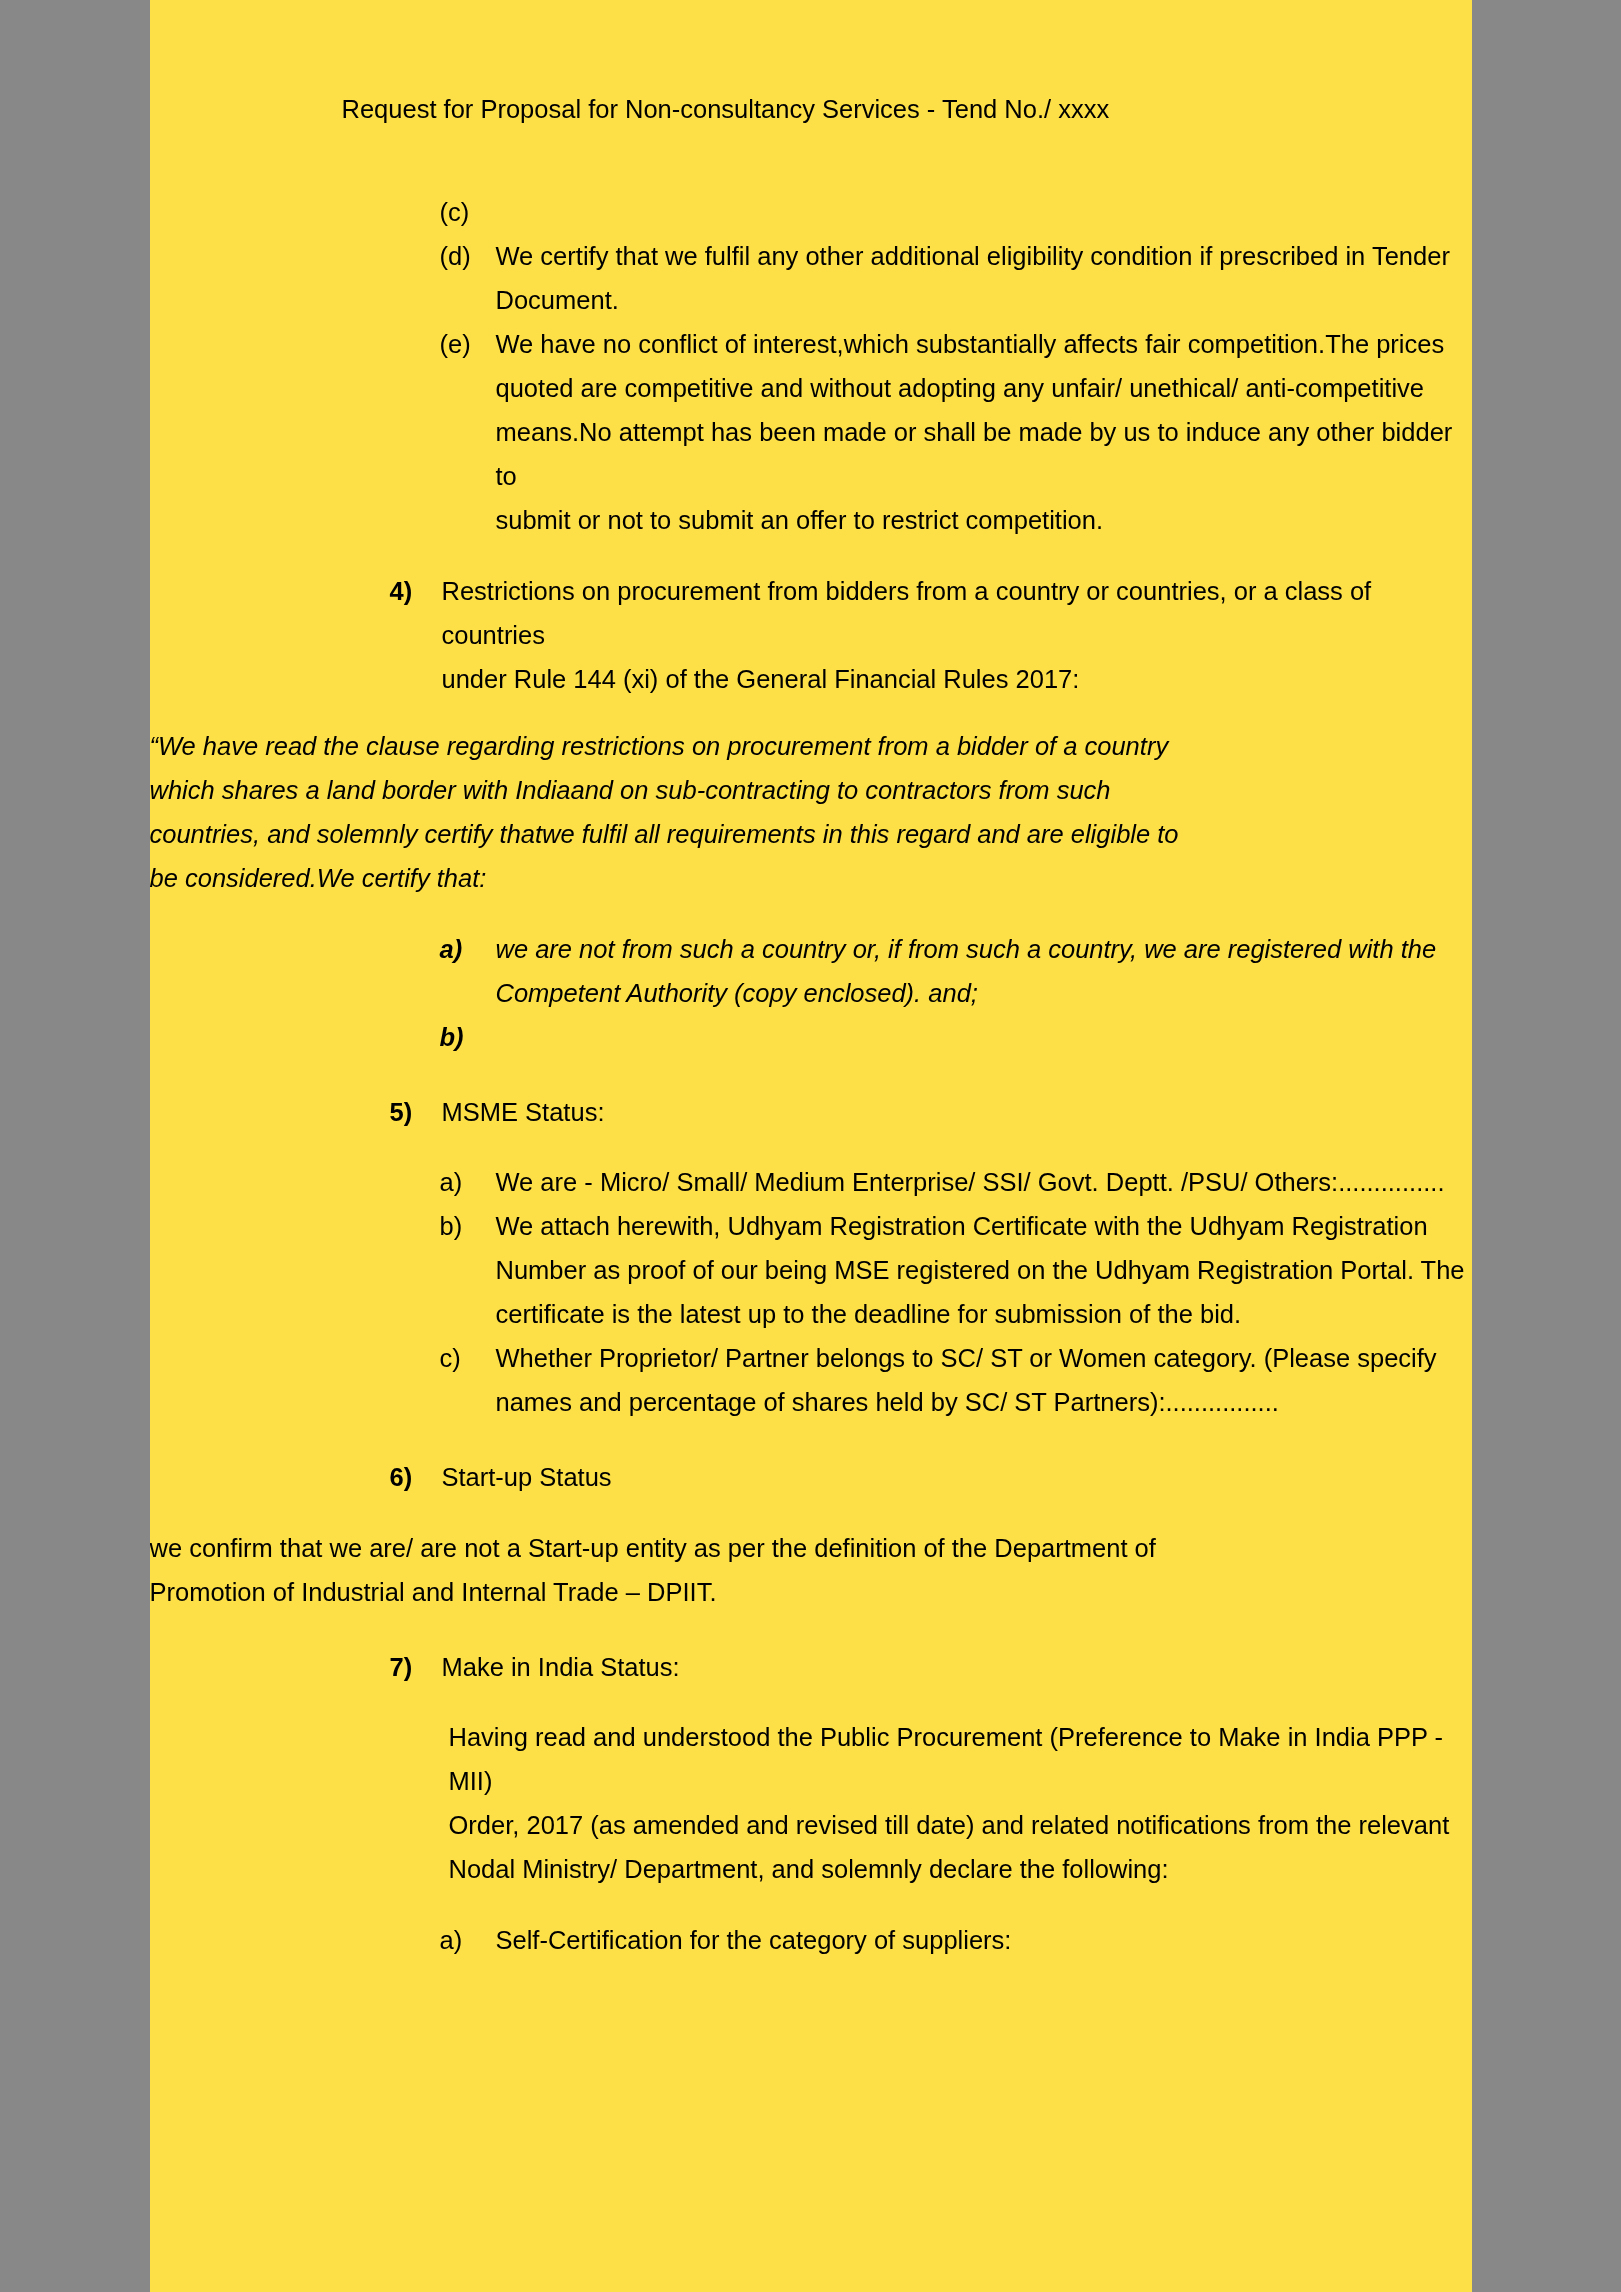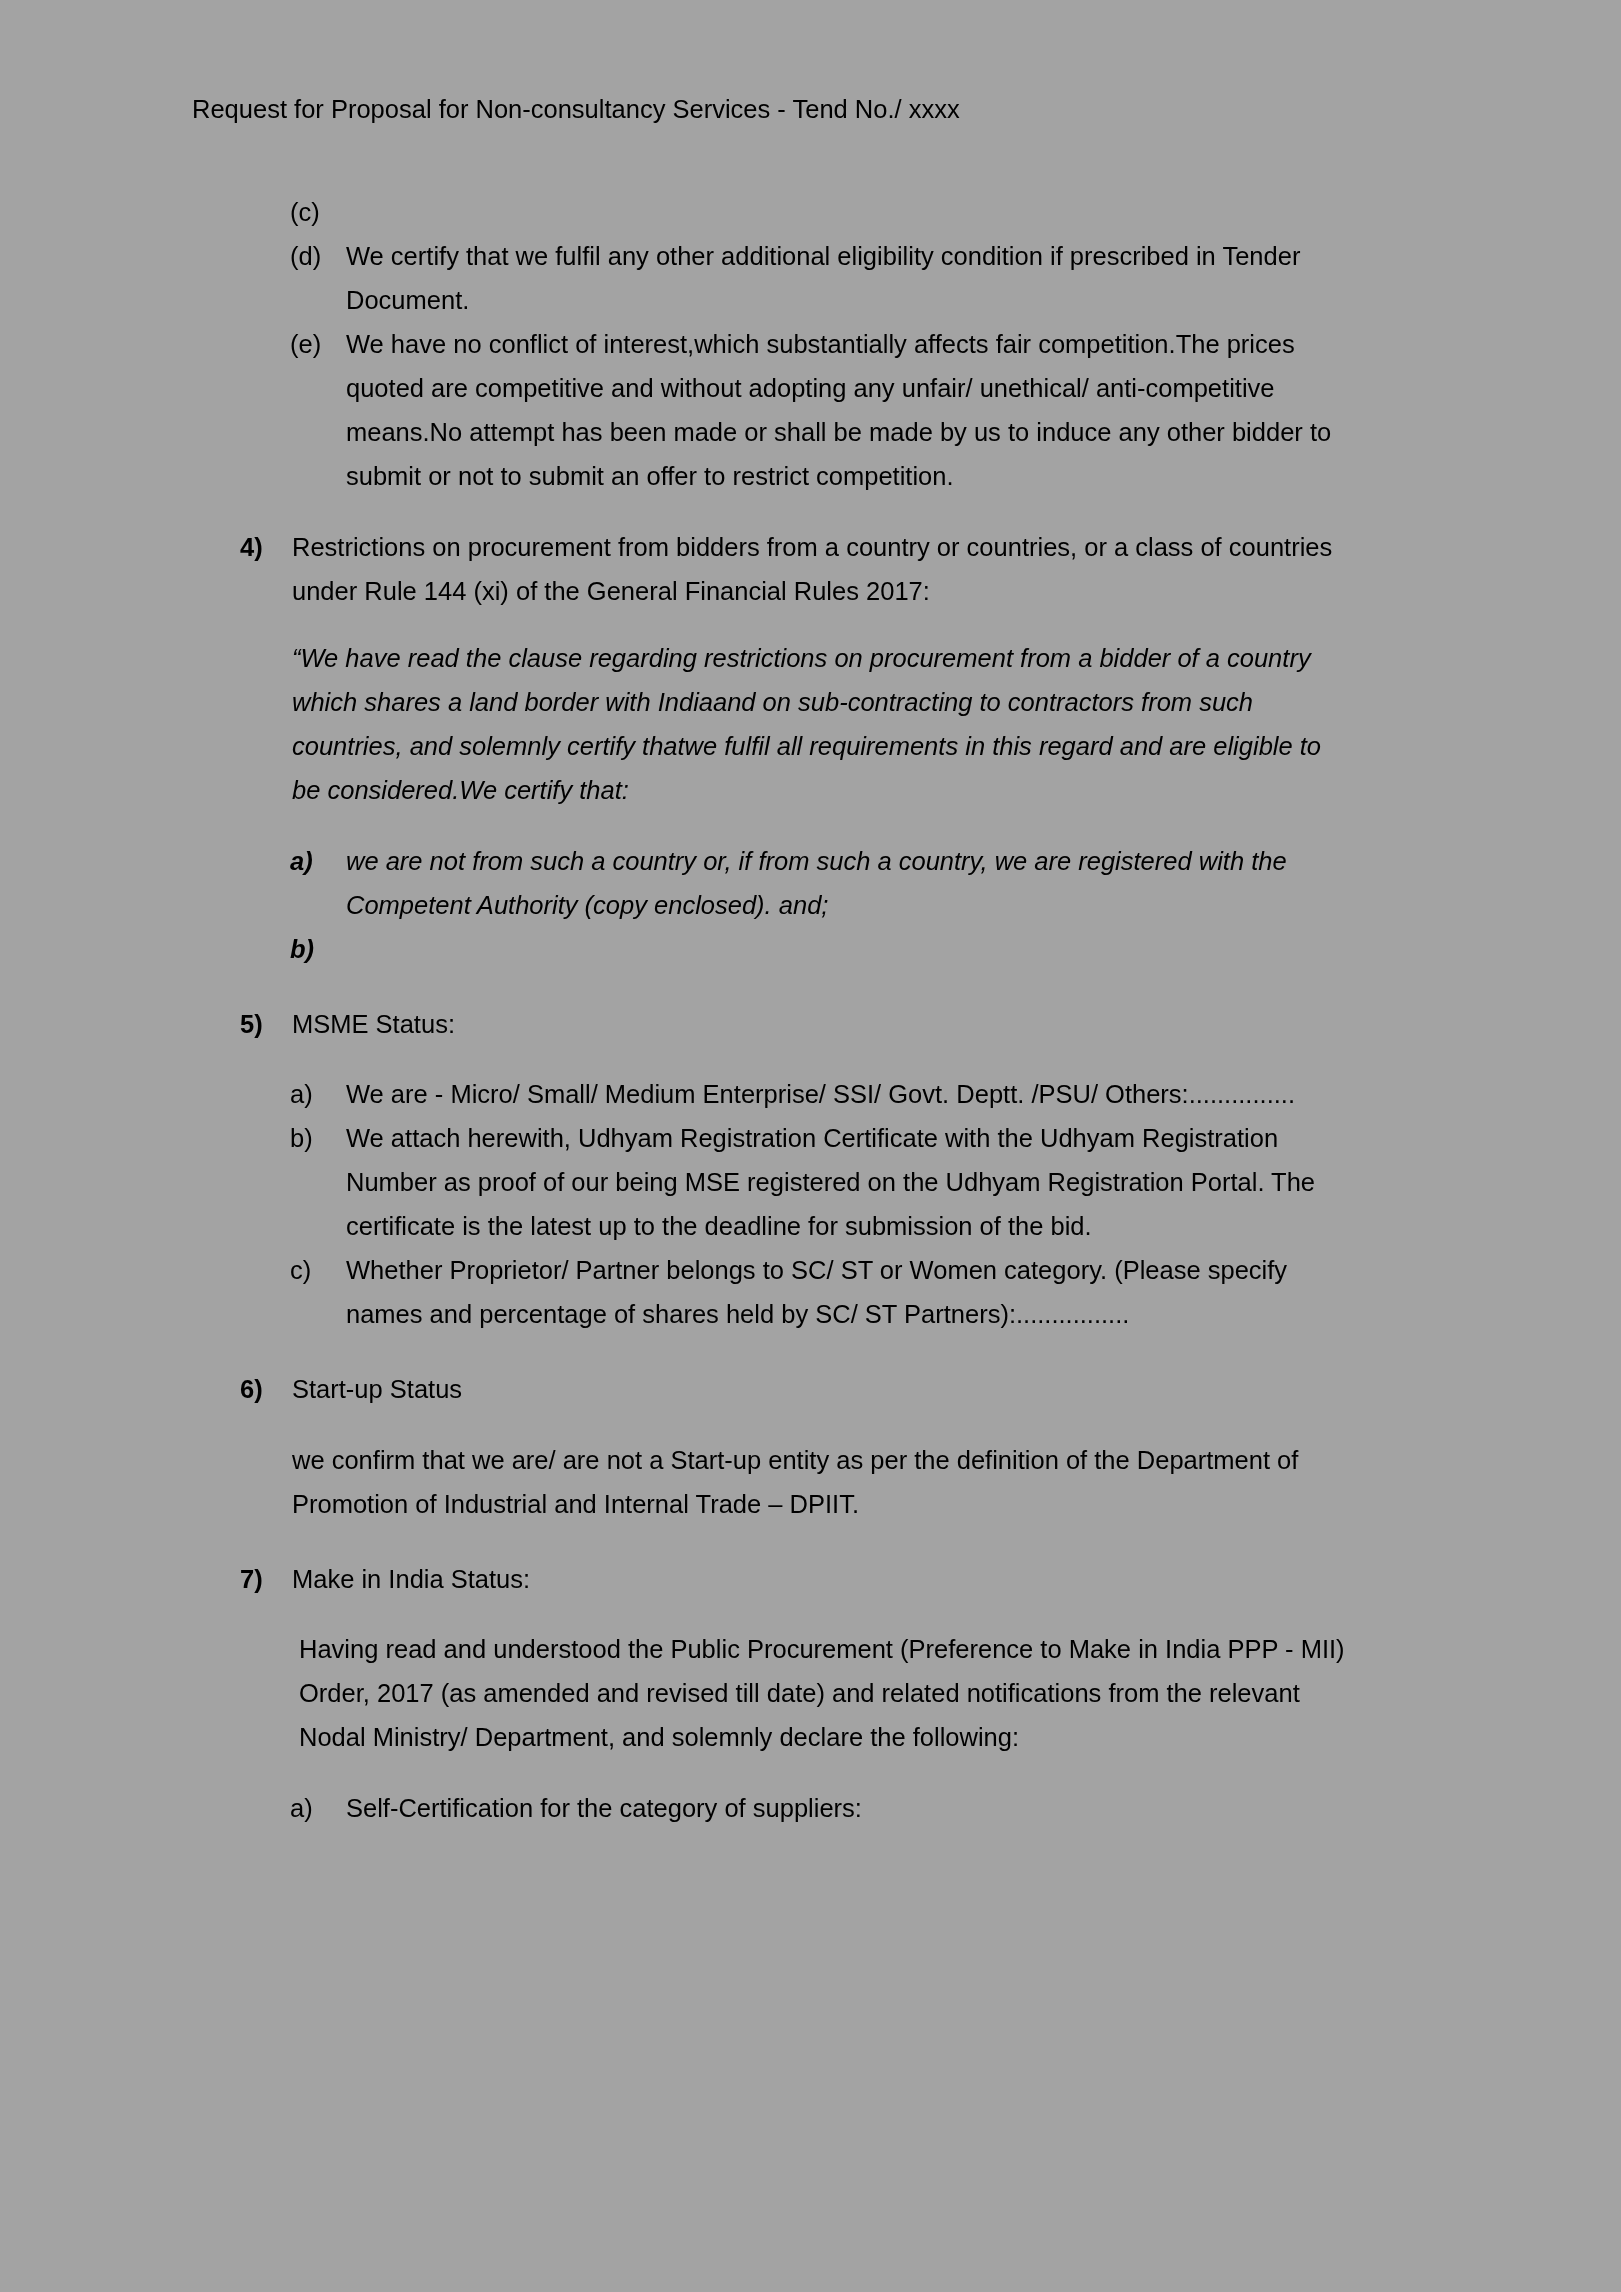--- a/index.html
+++ b/index.html
@@ -1,21 +1,21 @@
 <!DOCTYPE html>
 <html><head>
 <meta charset="utf-8">
 <style>
   html,body { margin:0; padding:0; background:#888; }
   .page {
     position:relative;
-    width:1621px;
+    width:1322px;
     height:2293px;
     margin:0 auto;
-    background:#a3a3a3;
+    background:#fde047;
     color:#000000;
     font-family:"Liberation Sans", sans-serif;
     font-size:25.5px;
     line-height:44px;
     overflow:hidden;
   }
   .running-header {
     position:absolute;
     left:192px;
     top:94px;
@@ -27,21 +27,21 @@
     position:absolute;
     left:0;
     top:190px;
     right:0;
   }
   .li { display:flex; margin-left:290px; }
   .li.numbered { margin-left:240px; }
   .li .marker { flex:none; width:56px; }
   .li.numbered .marker { width:52px; font-weight:bold; }
   .lines { white-space:pre-line; }
-  .para { margin-left:292px; }
+  .para { }
   .para.shift { margin-left:299px; }
   .italic { font-style:italic; }
   .bold { font-weight:normal;text-align:center; }
   .bolditalic { font-weight:bold; font-style:italic; }
   .gap-sm { margin-top:23.5px; }
   .gap-md { margin-top:26.5px; }
   .gap-lg { margin-top:31px; }
   .page-footer {
     position:absolute;
     left:192px;

